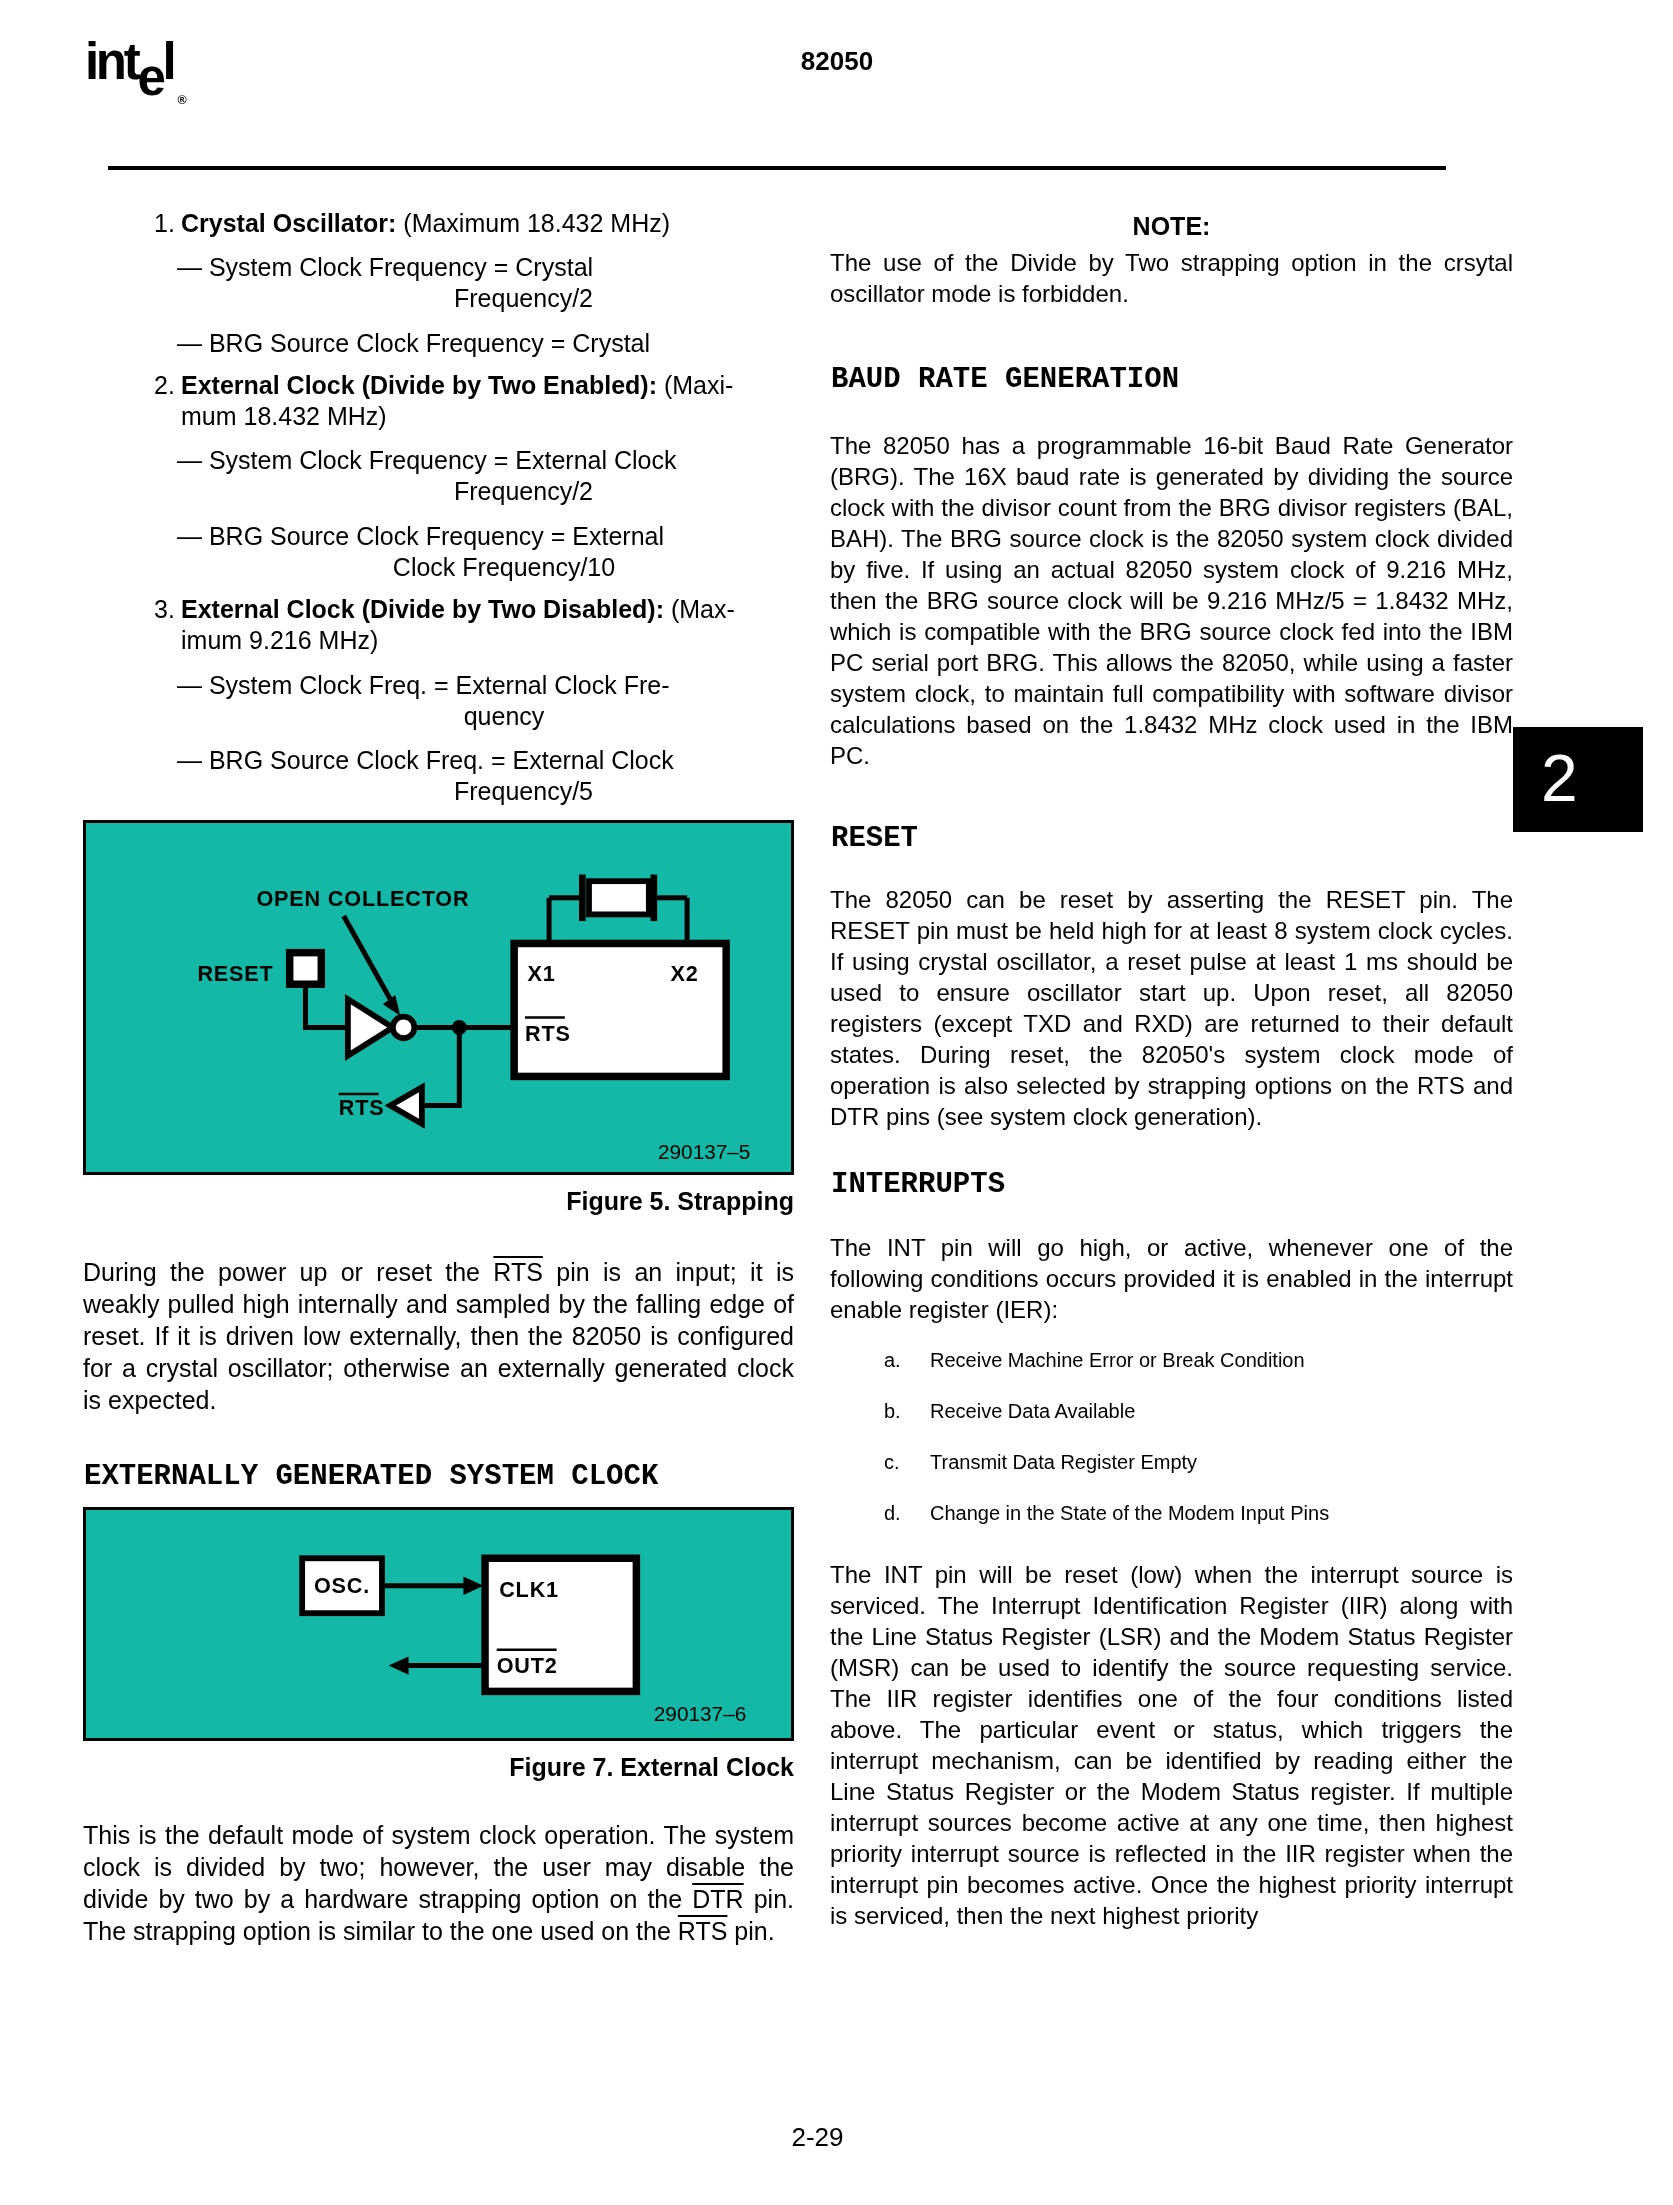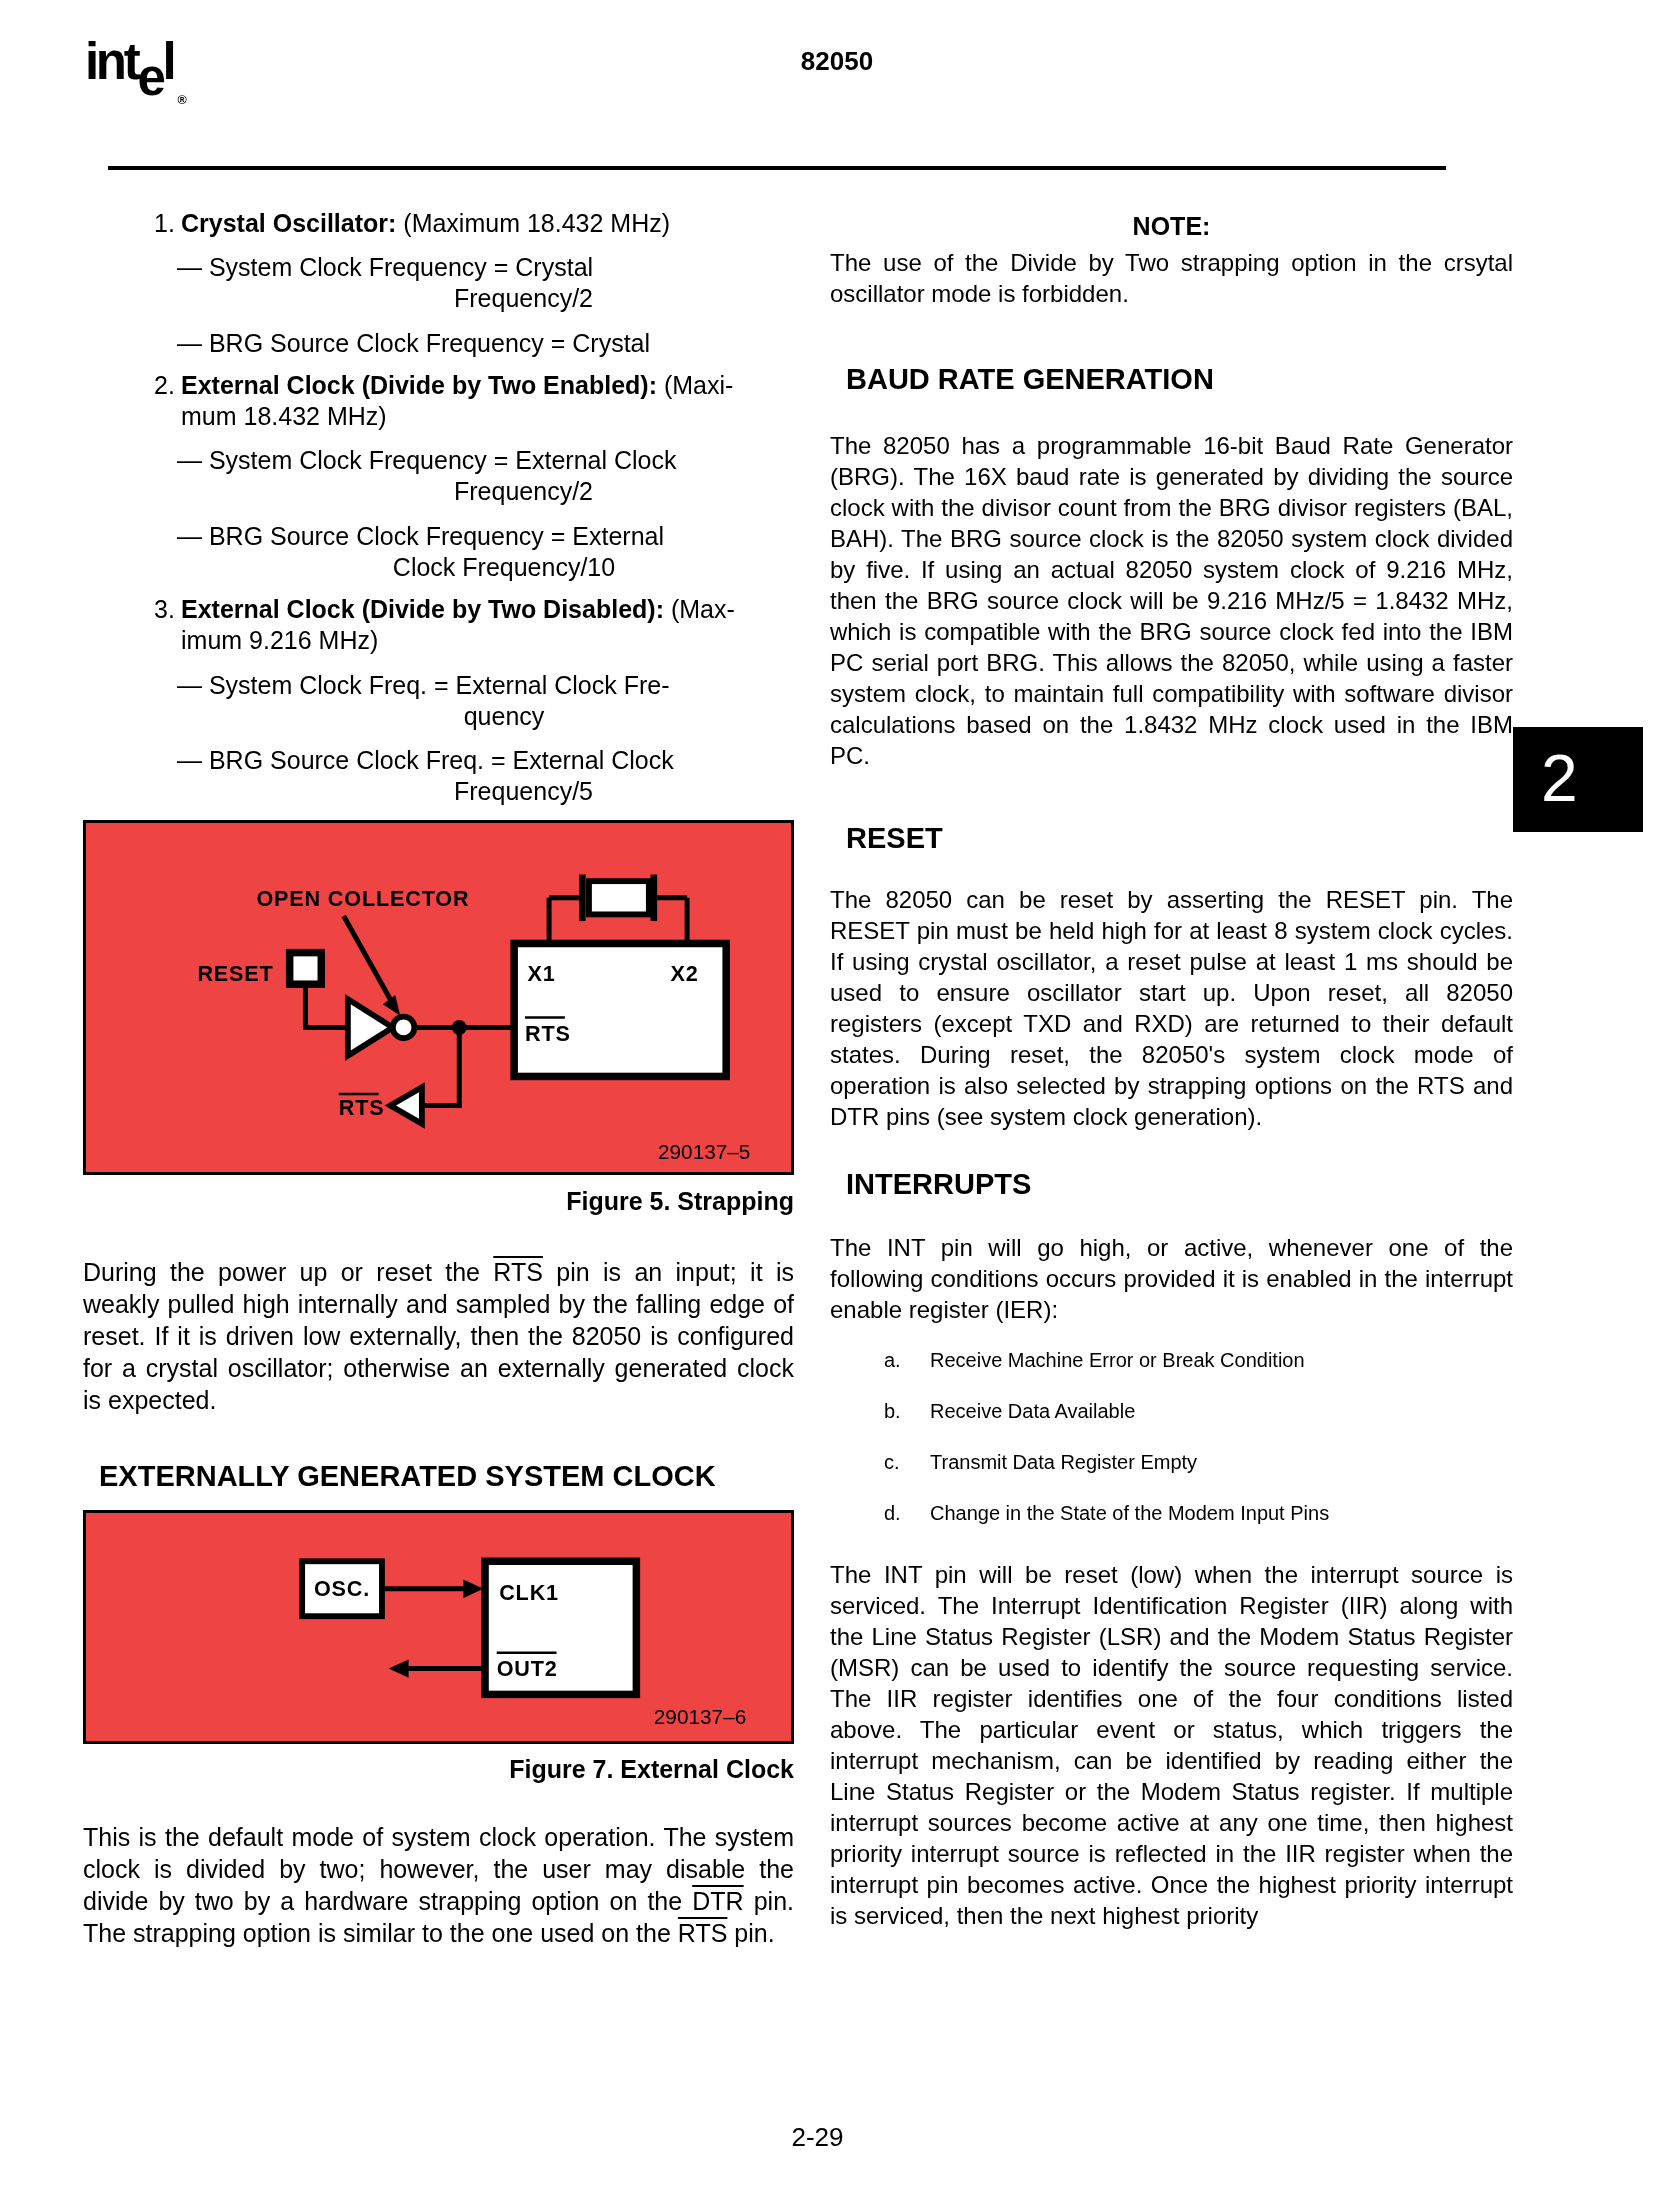--- a/index.html
+++ b/index.html
@@ -14,34 +14,34 @@
   .logo .reg{display:inline-block; font-size:12.5px; transform:translateY(25px); margin-left:4.2px; letter-spacing:0;}
   .doc-num{position:absolute; left:754px; top:46px; width:166px; text-align:center; font-size:26px; font-weight:700;}
   .rule{position:absolute; left:108px; top:166px; width:1338px; height:4.2px; background:#000;}
   
   .tab{position:absolute; left:1513px; top:727px; width:130px; height:105px; background:#000;
        color:#fff; font-size:66px; line-height:103px; padding-left:28px; box-sizing:border-box;}
   
   .col-left{position:absolute; left:83px; top:208px; width:711px;}
   .col-right{position:absolute; left:830px; top:211px; width:683px;}
   .body-text{font-size:25px; line-height:32px; text-align:justify; margin:0;}
-  .h1{font-size:29px; line-height:35px; font-weight:700; margin:16px;}
+  .h1{font-size:29px; line-height:35px; font-weight:700; margin:1px;font-family:Liberation Mono, monospace;}
   .ov{text-decoration:overline; text-decoration-thickness:1.7px;}
   
   .oitem{font-size:25px; line-height:31px; margin-top:11.6px;}
   .oitem:first-child{margin-top:0;}
   .oitem .line1{padding-left:71px;}
   .oitem .num{display:inline-block; min-width:27px;}
   .oitem .cont{padding-left:98px;}
   .oitem .cont:empty{display:none;}
   .osub{padding-left:94px; margin-top:13.3px;}
   .osub .l2{padding-left:76px;text-align:center;}
   .osub .l2.shallow{padding-left:37px;}
   
-  .figure{border:3.3px solid #000; margin-top:13.3px; background:#ef4444;}
+  .figure{border:3.3px solid #000; margin-top:13.3px; background:#14b8a6;}
   .fig5{height:349px;}
   .fig7{height:228px;}
   .figure svg{display:block; width:100%; height:100%;}
   .figcap{font-size:25px; font-weight:700; text-align:right; margin-top:11.6px;}
   .schem line, .schem polyline{stroke:#000; fill:none;}
   .schem .wire{stroke-width:6;}
   .schem .plate{stroke-width:8;}
   .schem .ovline{stroke-width:3;}
   .schem .comp{fill:#fff; stroke:#000; stroke-width:7;}
   .schem .chip{fill:#fff; stroke:#000; stroke-width:9;}

